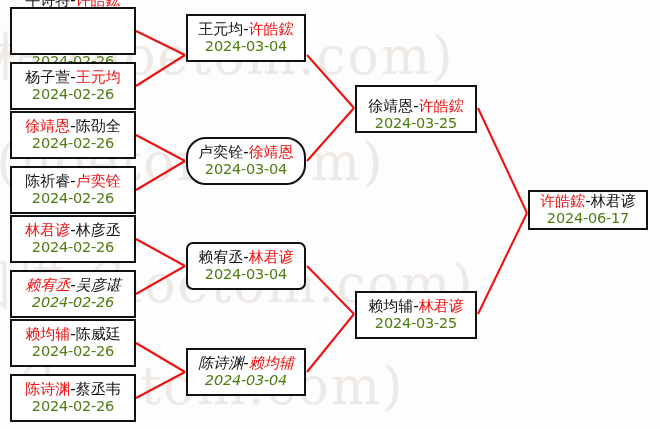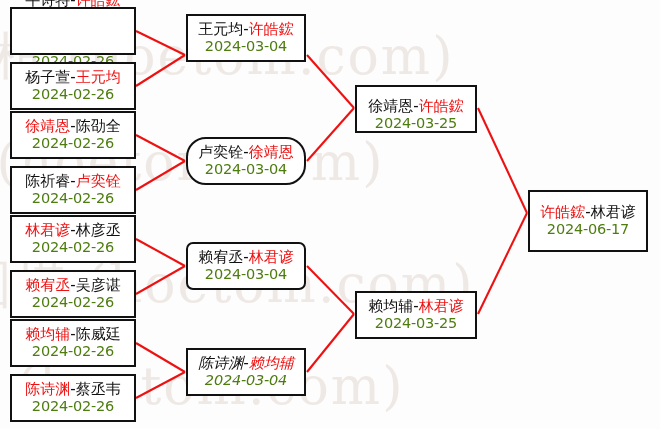--- a/index.html
+++ b/index.html
@@ -123,21 +123,21 @@
     <div class="date">2024-02-26</div>
   </div>
   <div class="node" style="left:10px; top:166px; width:126px; height:48px;">
     <div class="players"><span class="">陈祈睿</span><span class="sep">-</span><span class="red">卢奕铨</span></div>
     <div class="date">2024-02-26</div>
   </div>
   <div class="node" style="left:10px; top:215px; width:126px; height:48px;">
     <div class="players"><span class="red">林君谚</span><span class="sep">-</span><span class="">林彦丞</span></div>
     <div class="date">2024-02-26</div>
   </div>
-  <div class="node" style="left:10px; top:270px; width:126px; height:48px;">
+  <div class="node" style="left:10px; top:270px; width:126px; height:48px;font-style:italic;">
     <div class="players"><span class="red">赖宥丞</span><span class="sep">-</span><span class="">吴彦谌</span></div>
     <div class="date">2024-02-26</div>
   </div>
   <div class="node" style="left:10px; top:319px; width:126px; height:48px;justify-content:center;">
     <div class="players"><span class="red">赖均辅</span><span class="sep">-</span><span class="">陈威廷</span></div>
     <div class="date">2024-02-26</div>
   </div>
   <div class="node" style="left:10px; top:374px; width:126px; height:48px;">
     <div class="players"><span class="red">陈诗渊</span><span class="sep">-</span><span class="">蔡丞韦</span></div>
     <div class="date">2024-02-26</div>
@@ -162,18 +162,18 @@
 
   <div class="node" style="left:355px; top:85px; width:122px; height:48px;justify-content:flex-end;">
     <div class="players"><span class="">徐靖恩</span><span class="sep">-</span><span class="red">许皓鋐</span></div>
     <div class="date">2024-03-25</div>
   </div>
   <div class="node" style="left:355px; top:291px; width:122px; height:48px;">
     <div class="players"><span class="">赖均辅</span><span class="sep">-</span><span class="red">林君谚</span></div>
     <div class="date">2024-03-25</div>
   </div>
 
-  <div class="node" style="left:528px; top:190px; width:120px; height:62px;">
+  <div class="node" style="left:528px; top:190px; width:120px; height:40px;">
     <div class="players"><span class="red">许皓鋐</span><span class="sep">-</span><span class="">林君谚</span></div>
     <div class="date">2024-06-17</div>
   </div>
 
 </div>
 
 </body></html>

